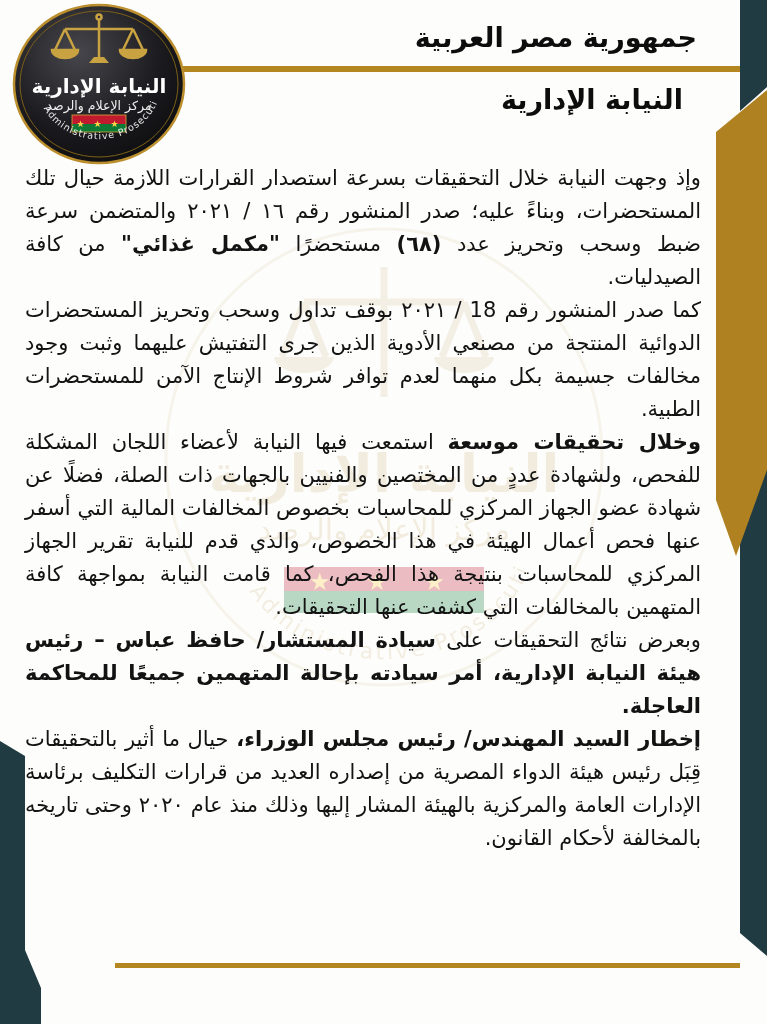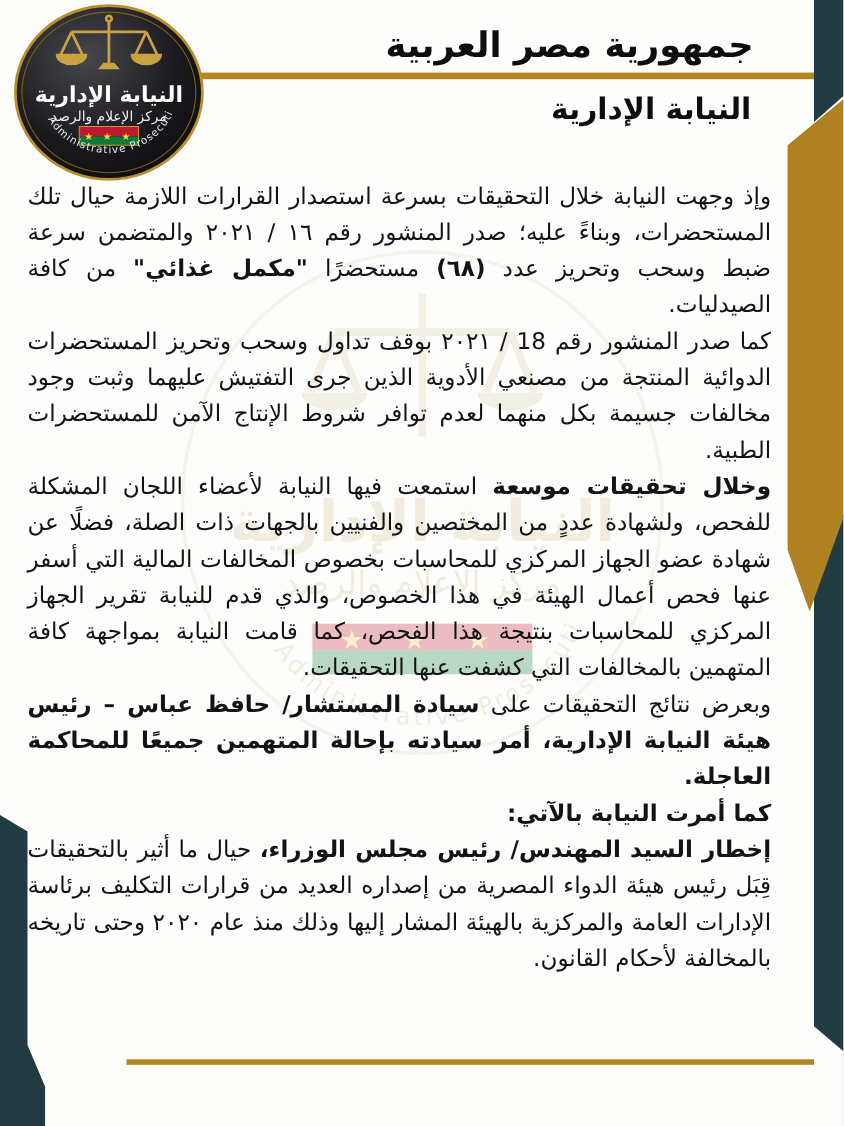--- a/index.html
+++ b/index.html
@@ -1,21 +1,21 @@
 <!DOCTYPE html>
 <html lang="ar"><head>
 <meta charset="utf-8">
 <style>
   html,body{margin:0;padding:0;background:#e9e9e9;}
   .page{position:relative;width:767px;height:1024px;margin:0 auto;background:#fdfdfc;overflow:hidden;
         font-family:"DejaVu Sans",sans-serif;}
   .ribbons{position:absolute;left:0;top:0;z-index:3;pointer-events:none;}
   .logo{position:absolute;top:3px;left:11px;z-index:4;}
-  .country{position:absolute;top:22px;right:82px;z-index:4;direction:rtl;
-           font-size:32px;font-weight:bold;color:#0d0d0d;margin-left:47px;}
+  .country{position:absolute;top:22px;right:70px;z-index:4;direction:rtl;
+           font-size:27px;font-weight:bold;color:#0d0d0d;margin-left:47px;}
   .org{position:absolute;top:84px;right:84px;z-index:4;direction:rtl;
        font-size:27px;font-weight:bold;color:#0d0d0d;}
   .hline{position:absolute;background:#b3861f;z-index:2;}
   .hline-top{top:66px;left:176px;right:27px;height:6px;}
   .hline-bottom{top:963px;left:115px;right:27px;height:5px;}
   .watermark{position:absolute;top:222px;left:50%;transform:translateX(-50%);z-index:1;pointer-events:none;}
   .body-text{position:absolute;top:162px;left:25px;right:66px;z-index:2;direction:rtl;
              text-align:justify;font-size:21px;line-height:33px;color:#131313;}
   .body-text p{margin:0;}
   .b{font-weight:bold;}
@@ -98,21 +98,20 @@
     <text font-size="22" fill="#a8801f" letter-spacing="3" opacity="0.12">
       <textPath href="#wm-arc" startOffset="6%">Administrative Prosecution</textPath>
     </text>
   </svg>
 
   <article class="body-text">
     <p><span>وإذ وجهت النيابة خلال التحقيقات بسرعة استصدار القرارات اللازمة حيال تلك المستحضرات، وبناءً عليه؛ صدر المنشور رقم ١٦ / ٢٠٢١ والمتضمن سرعة ضبط وسحب وتحريز عدد </span><span class="b">(٦٨)</span><span> مستحضرًا </span><span class="b">"مكمل غذائي"</span><span> من كافة الصيدليات.</span></p>
     <p><span>كما صدر المنشور رقم 18 / ٢٠٢١ بوقف تداول وسحب وتحريز المستحضرات الدوائية المنتجة من مصنعي الأدوية الذين جرى التفتيش عليهما وثبت وجود مخالفات جسيمة بكل منهما لعدم توافر شروط الإنتاج الآمن للمستحضرات الطبية.</span></p>
     <p class="mt1"><span class="b">وخلال تحقيقات موسعة</span><span> استمعت فيها النيابة لأعضاء اللجان المشكلة للفحص، ولشهادة عددٍ من المختصين والفنيين بالجهات ذات الصلة، فضلًا عن شهادة عضو الجهاز المركزي للمحاسبات بخصوص المخالفات المالية التي أسفر عنها فحص أعمال الهيئة في هذا الخصوص، والذي قدم للنيابة تقرير الجهاز المركزي للمحاسبات بنتيجة هذا الفحص، كما قامت النيابة بمواجهة كافة المتهمين بالمخالفات التي كشفت عنها التحقيقات.</span></p>
     <p><span>وبعرض نتائج التحقيقات على </span><span class="b">سيادة المستشار/ حافظ عباس – رئيس هيئة النيابة الإدارية، أمر سيادته بإحالة المتهمين جميعًا للمحاكمة العاجلة.</span></p>
-    <p class="heading"><span>كما أمرت النيابة بالآتي:</span></p>
     <p><span class="b">إخطار السيد المهندس/ رئيس مجلس الوزراء،</span><span> حيال ما أثير بالتحقيقات قِبَل رئيس هيئة الدواء المصرية من إصداره العديد من قرارات التكليف برئاسة الإدارات العامة والمركزية بالهيئة المشار إليها وذلك منذ عام ٢٠٢٠ وحتى تاريخه بالمخالفة لأحكام القانون.</span></p>
   </article>
 
   <div class="hline hline-bottom"></div>
   <div class="footer-row">
 
     <div class="f-item">
       <span class="f-label">16117</span>
       <svg width="38" height="38" viewBox="0 0 40 40">
         <circle cx="20" cy="20" r="17.5" fill="#fff" stroke="#24407e" stroke-width="2.2"></circle>

